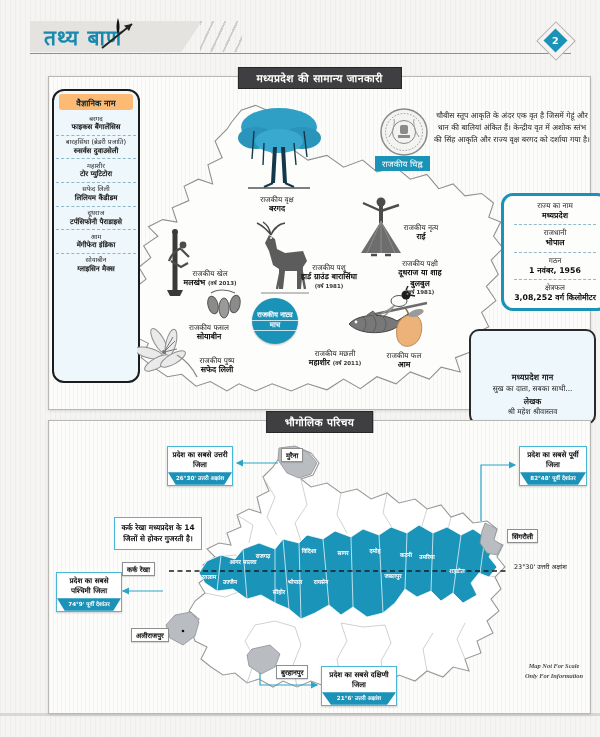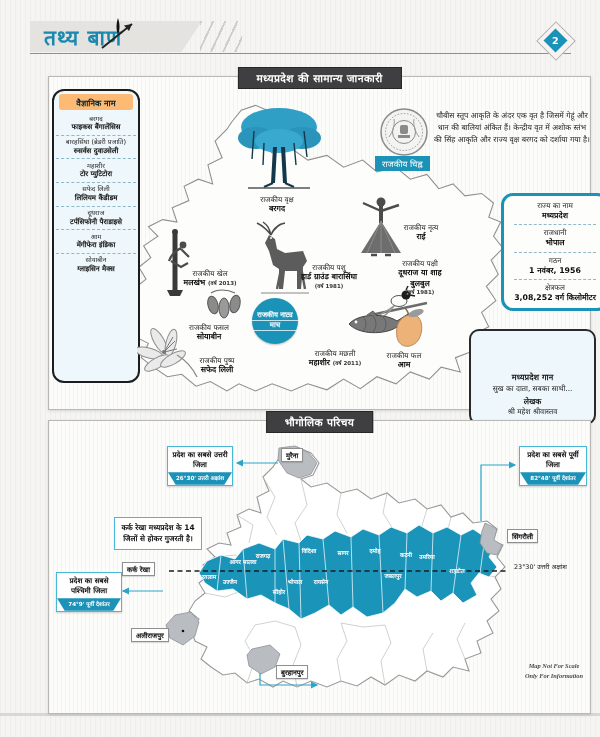--- a/index.html
+++ b/index.html
@@ -400,20 +400,24 @@
       <div class="bar">26°30' उत्तरी अक्षांश</div>
     </div>
     <div class="callout" style="left:7px;top:151px;width:64px">
       <div class="t">प्रदेश का सबसे पश्चिमी जिला</div>
       <div class="bar">74°9' पूर्वी देशांतर</div>
     </div>
     <div class="callout" style="left:470px;top:25px;width:66px">
       <div class="t">प्रदेश का सबसे पूर्वी जिला</div>
       <div class="bar">82°48' पूर्वी देशांतर</div>
     </div>
+    <div class="callout" style="left:272px;top:245px;width:74px">
+      <div class="t">प्रदेश का सबसे दक्षिणी जिला</div>
+      <div class="bar">21°6' उत्तरी अक्षांश</div>
+    </div>
 
     <div class="dchip" style="left:232px;top:27px">मुरैना</div>
     <div class="dchip" style="left:458px;top:108px">सिंगरौली</div>
     <div class="dchip" style="left:82px;top:207px">अलीराजपुर</div>
     <div class="dchip" style="left:227px;top:244px">बुरहानपुर</div>
 
     <div class="dchip" style="left:73px;top:141px">कर्क रेखा</div>
     <div class="lat">23°30' उत्तरी अक्षांश</div>
 
     <div class="note">कर्क रेखा मध्यप्रदेश के 14 जिलों से होकर गुजरती है।</div>

